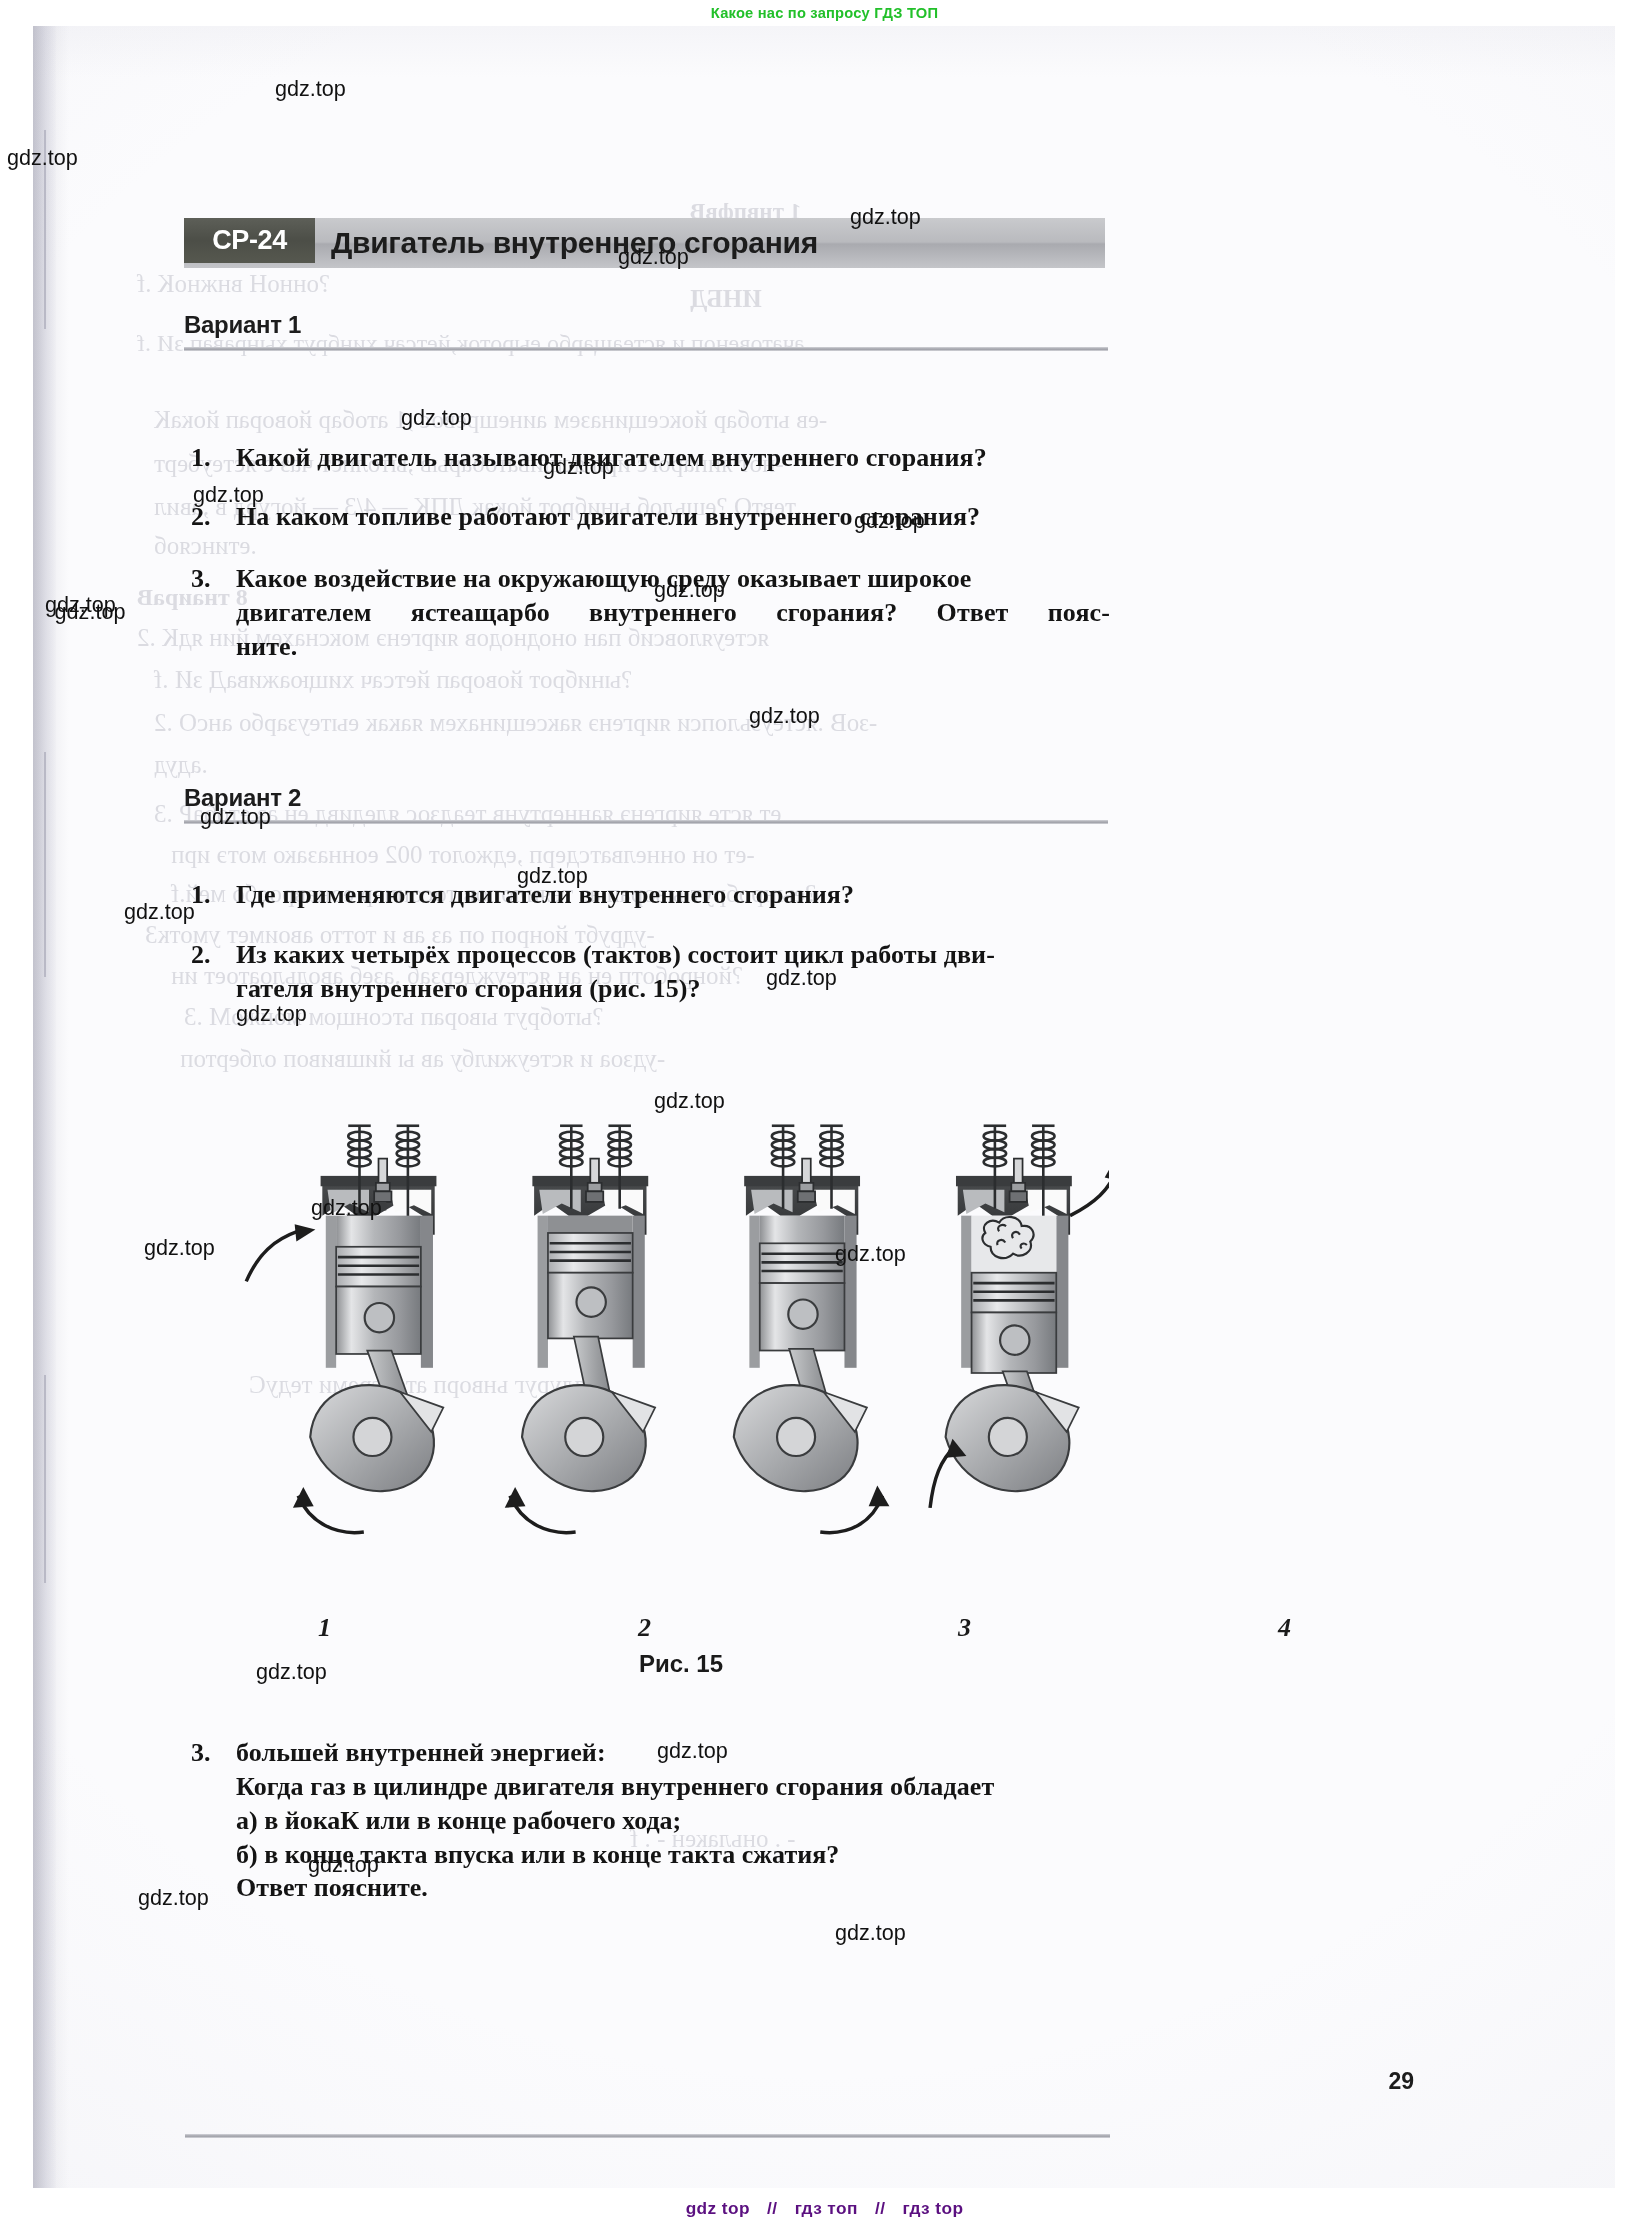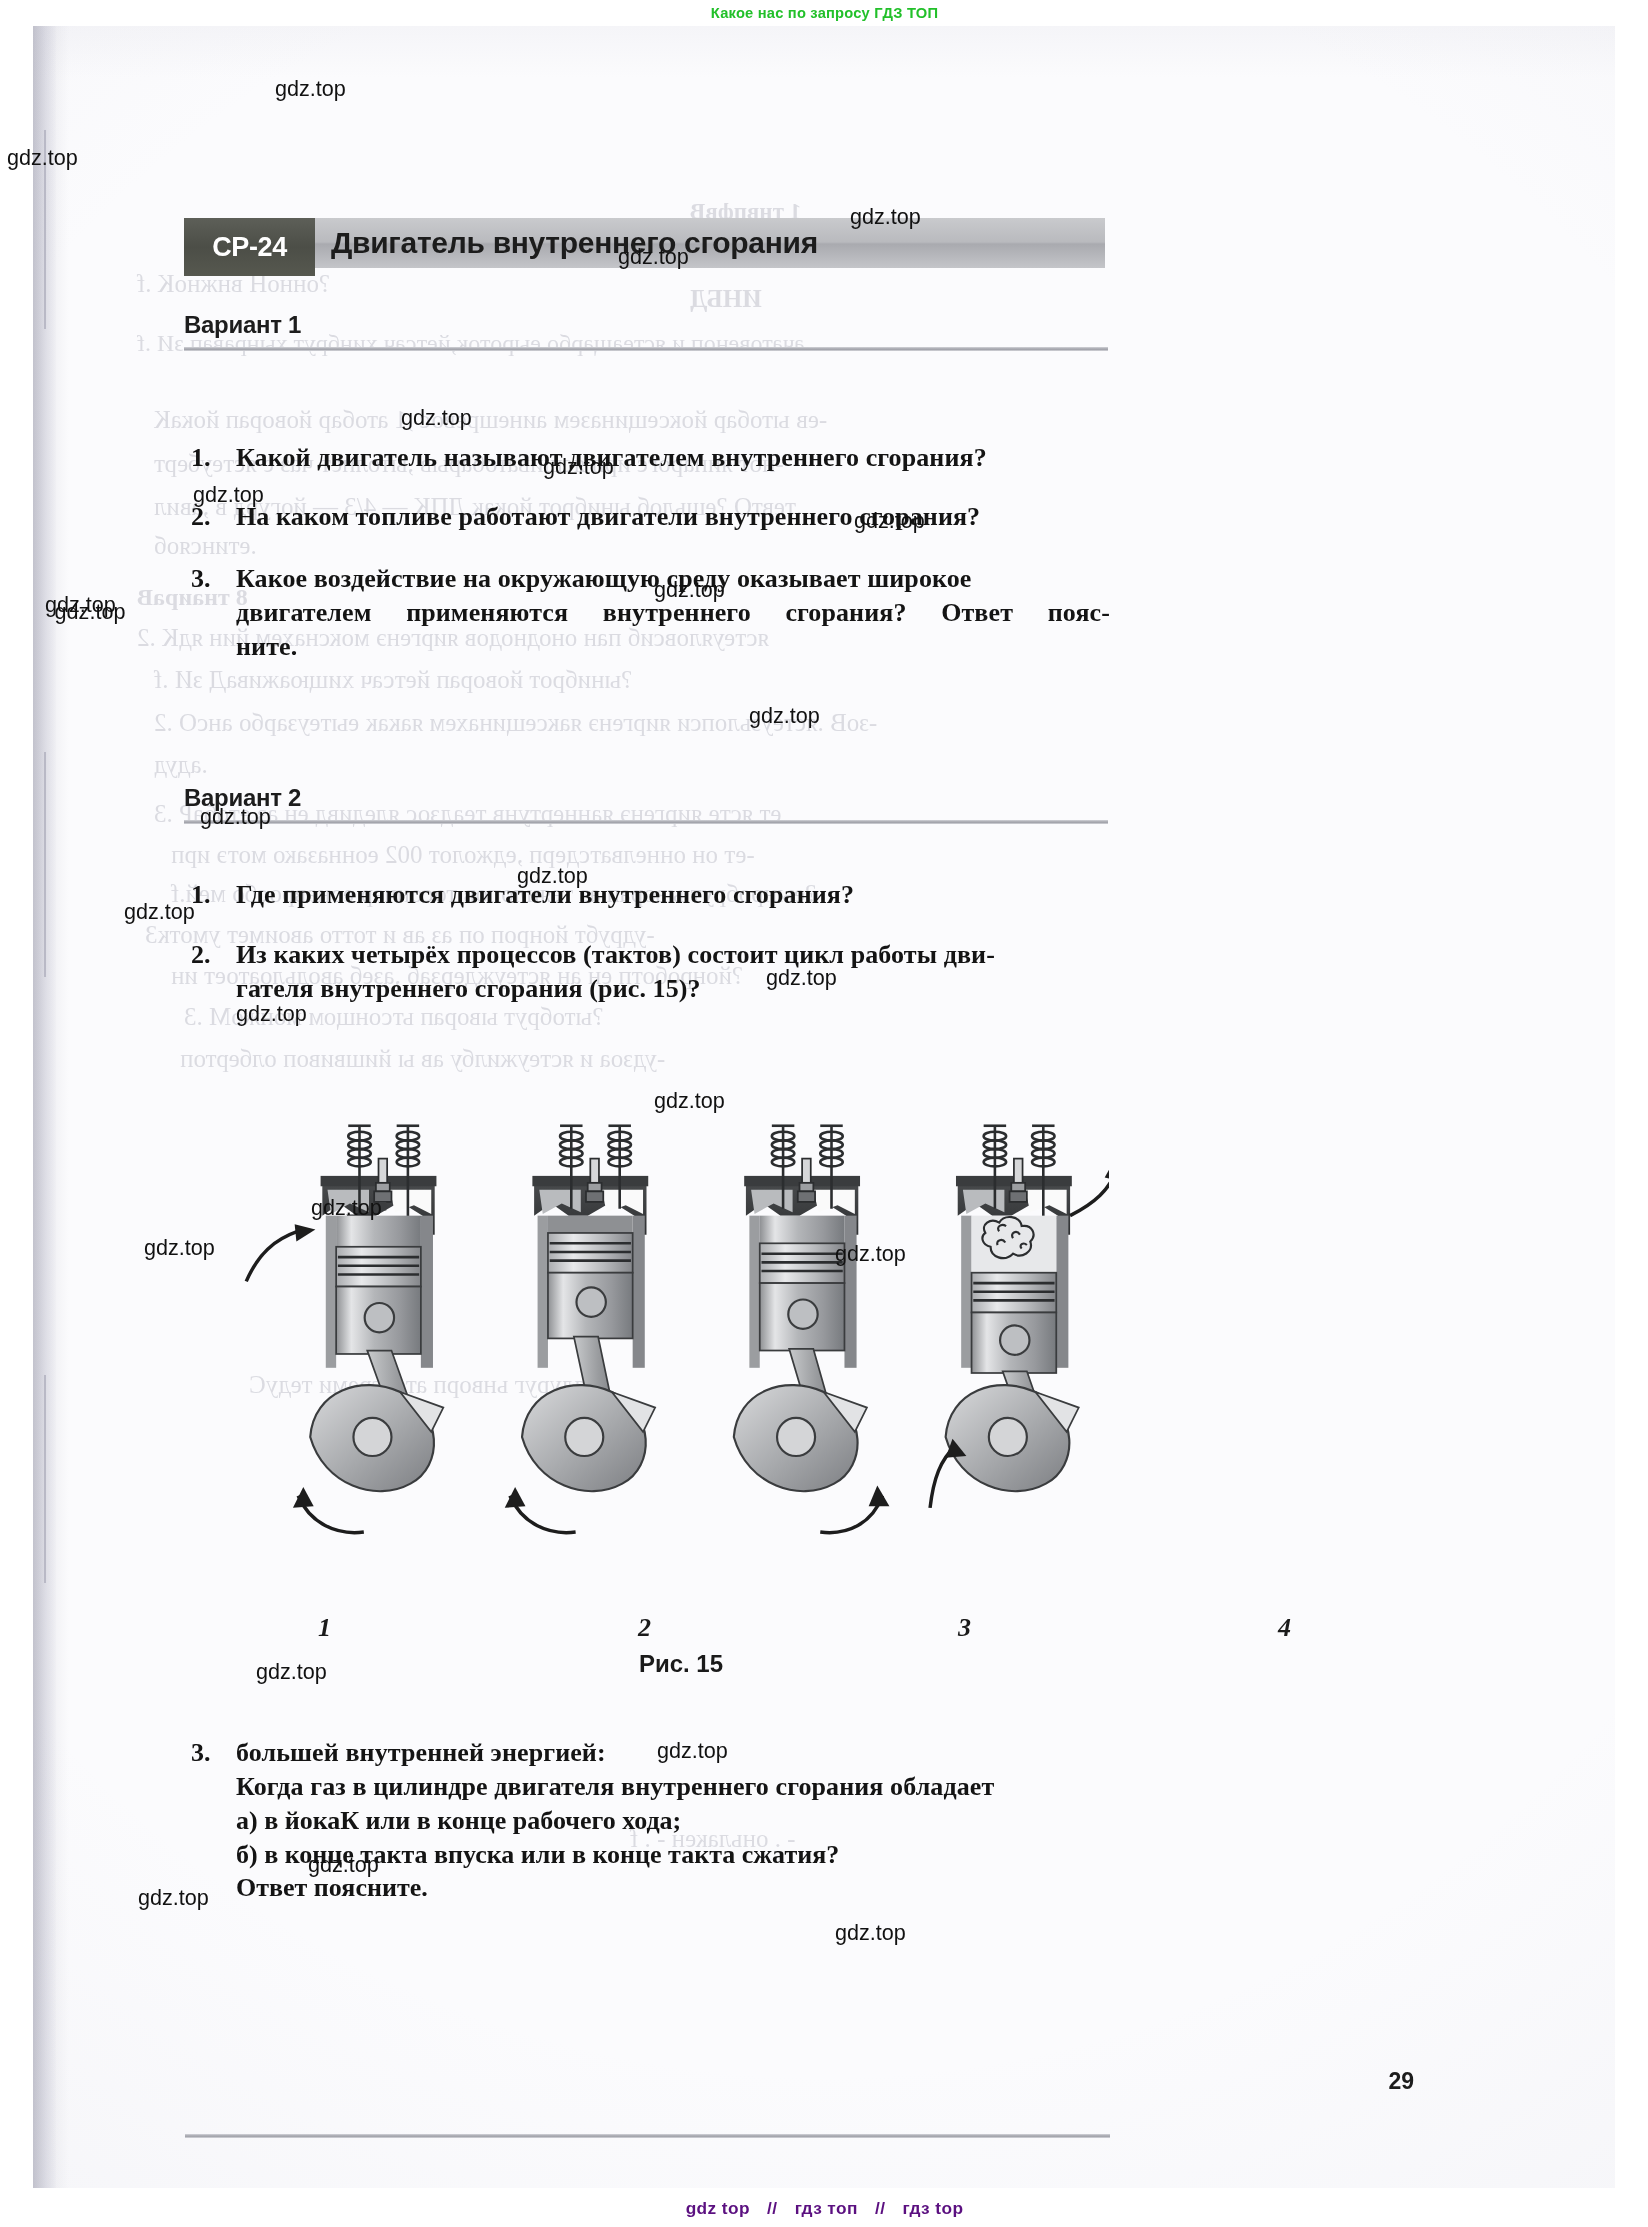--- a/index.html
+++ b/index.html
@@ -68,21 +68,21 @@
     pointer-events:none;
     user-select:none;
   }
 
   
   .banner{
     position:absolute;left:151px;top:192px;width:921px;height:50px;
     background:linear-gradient(180deg,#c9cacd 0%, #b9babe 48%, #a9aaaf 52%, #c4c5c9 100%);
   }
   .banner-tag{
-    position:absolute;left:0;top:0;width:131px;height:58px;
+    position:absolute;left:0;top:0;width:131px;height:45px;
     background:linear-gradient(180deg,#5d5f58 0%, #4c4e47 50%, #56584f 100%);
     display:flex;align-items:center;justify-content:center;
     color:#ffffff;
     font-family:"Liberation Sans", sans-serif;
     font-weight:bold;font-size:27px;letter-spacing:-0.4px;
   }
   .banner-title{
     position:absolute;left:147px;top:0;height:50px;
     display:flex;align-items:center;
     font-family:"Liberation Sans", sans-serif;
@@ -230,21 +230,21 @@
         <span class="ln">На каком топливе работают двигатели внутреннего сгорания?</span>
       </span>
     </div>
 
     <div class="q" style="top:536px;">
       <span class="num">3.</span>
       <span class="body">
         <span class="ln">Какое воздействие на окружающую среду оказывает широкое</span>
         <span class="ln just">
           <span>двигателем</span>
-          <span>применяются</span>
+          <span>ястеащарбо</span>
           <span>внутреннего</span>
           <span>сгорания?</span>
           <span>Ответ</span>
           <span>пояс-</span>
         </span>
         <span class="ln">ните.</span>
       </span>
     </div>
 
     <div class="variant" style="top:741px;margin-top:17px;">

